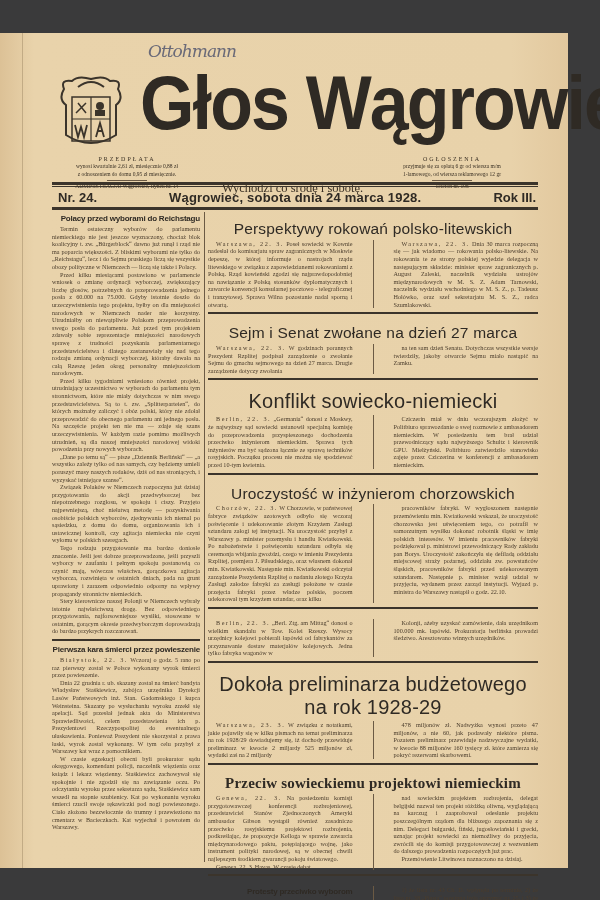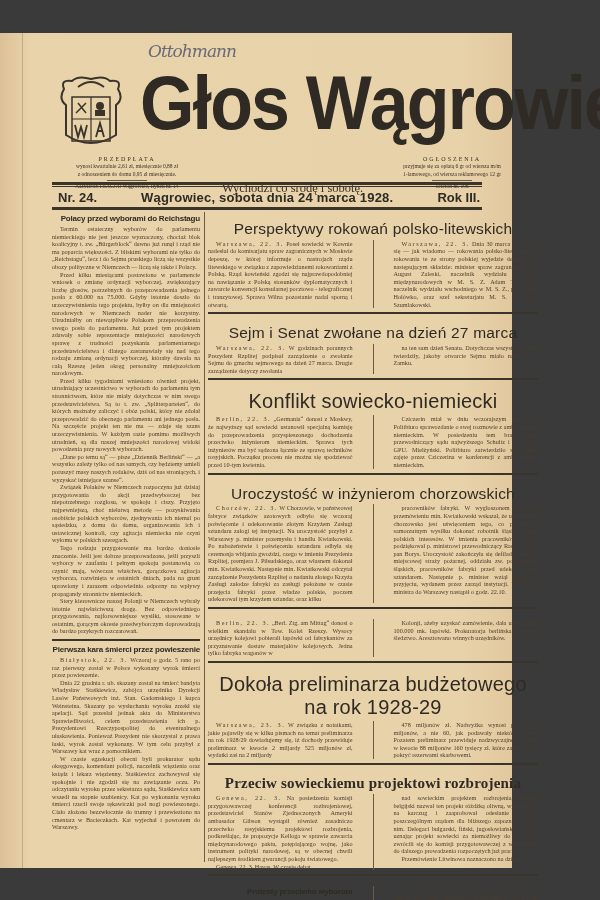--- a/index.html
+++ b/index.html
@@ -1,17 +1,17 @@
 <!DOCTYPE html>
 <html><head>
 <meta charset="utf-8">
 <style>
   html,body{margin:0;padding:0;}
   body{width:600px;height:900px;background:#3a3a3b;position:relative;overflow:hidden;font-family:"Liberation Serif",serif;color:#3a3024;}
-  .page{position:absolute;left:0;top:33px;width:512px;height:835px;background:#e6cfa6;
+  .page{position:absolute;left:0;top:33px;width:568px;height:835px;background:#e6cfa6;
         background-image:linear-gradient(90deg,#dcc196 0,#e9d3ab 6%,#e8d2aa 90%,#e2c89e 100%);}
   .fold{position:absolute;left:22px;top:0;bottom:0;width:1px;background:rgba(90,70,40,.25);}
   .sig{position:absolute;left:148px;top:8px;font-family:"DejaVu Serif",serif;font-style:italic;font-size:17px;color:#6a6a78;letter-spacing:-1px;}
   .crest{position:absolute;left:58px;top:42px;width:66px;height:76px;}
   .title{position:absolute;left:140px;top:32px;font-family:"Liberation Sans",sans-serif;font-weight:bold;font-size:76px;letter-spacing:-2px;color:#2f2a24;transform:scaleX(.92);transform-origin:left top;white-space:nowrap;line-height:1;}
   .sub-left{position:absolute;left:52px;top:122px;width:150px;text-align:center;font-size:5.5px;line-height:1.35;}
   .sub-left .h{letter-spacing:2px;font-size:6px;}
   .sub-left hr,.sub-right hr{border:0;border-top:1px solid #6b5a44;width:40px;margin:2px auto;}
   .sub-right{position:absolute;left:372px;top:122px;width:160px;text-align:center;font-size:5.5px;line-height:1.35;}
   .sub-right .h{letter-spacing:2px;font-size:6px;}
@@ -182,21 +182,21 @@
             <p><span class="place">Warszawa, 23. 3.</span> <span>W związku z notatkami, jakie pojawiły się w kilku pismach na temat preliminarza na rok 1928/29 dowiadujemy się, iż dochody przewiduje preliminarz w kwocie 2 miljardy 525 miljonów zł, wydatki zaś na 2 miljardy</span></p>
           </div>
         <div class="sep"></div>
         <div class="c">
             <p>478 miljonów zł. Nadwyżka wynosi przeto 47 miljonów, a nie 60, jak podawały niektóre pisma. Pozatem preliminarz przewiduje nadzwyczajne wydatki, w kwocie 88 miljonów 160 tysięcy zł. które zamierza się pokryć rezerwami skarbowemi.</p>
           </div>
       </div>
     </div>
 
     <div class="art">
-      <div class="hd serif">Przeciw sowieckiemu projektowi rozbrojenia</div>
+      <div class="hd serif">Przeciw sowieckiemu projektowi niemieckim</div>
       <div class="cols txt">
         <div class="c">
           <p><span class="place">Genewa, 22. 3.</span> <span>Na posiedzeniu komisji przygotowawczej konferencji rozbrojeniowej, przedstawiciel Stanów Zjednoczonych Ameryki ambasador Gibson wystąpił również zasadniczo przeciwko rosyjskiemu projektowi rozbrojenia, podkreślając, że propozycje Kelloga w sprawie zawarcia międzynarodowego paktu, potępiającego wojnę, jako instrument polityki narodowej, są w obecnej chwili najlepszym środkiem gwarancji pokoju światowego.</span></p>
           <p>Genewa, 22. 3. Havas. W czasie debat</p>
         </div>
         <div class="sep"></div>
         <div class="c">
           <p>nad sowieckim projektem rozbrojenia, delegat belgijski nazwał ten projekt różdżką oliwną, wyglądającą na karczug i zaaprobował odesłanie projektu poszczególnym rządom dla bliższego zapoznania się z nim. Delegaci bułgarski, fiński, jugosłowiański i grecki, uznając projekt sowiecki za niemożliwy do przyjęcia, zwrócili się do komisji przygotowawczej z wezwaniem do dalszego prowadzenia rozpoczętych już prac.</p>
           <p>Przemówienie Litwinowa naznaczono na dzisiaj.</p>
         </div>

